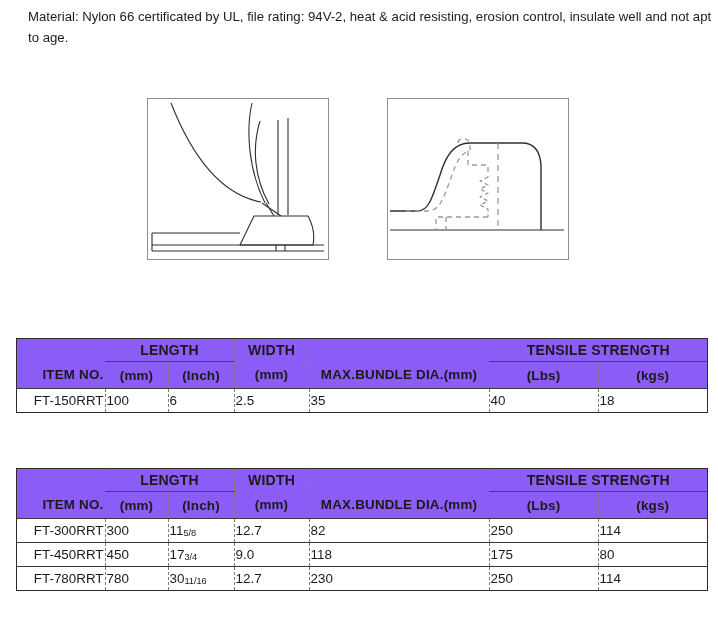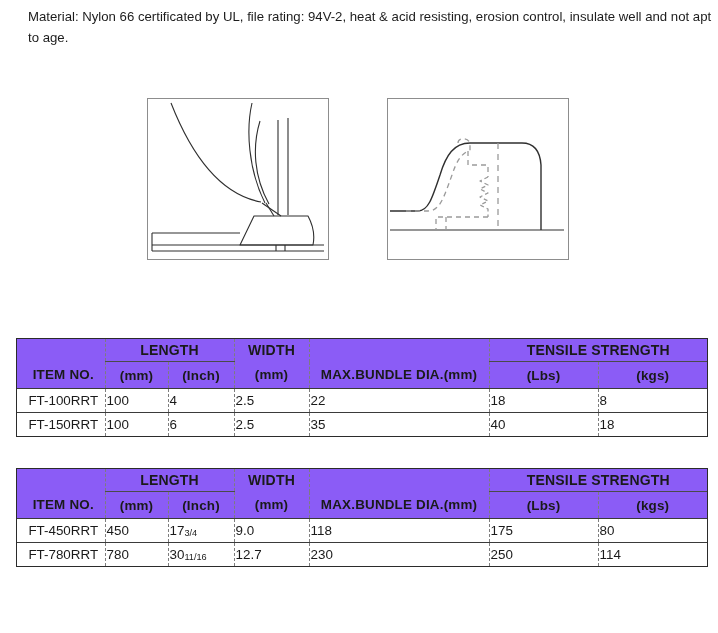--- a/index.html
+++ b/index.html
@@ -76,21 +76,21 @@
 
   tbody tr td {
     height: 21px;
     font-size: 13.4px;
     background: #ffffff;
     border-top: 1px solid #3a3a3a;
   }
   tbody tr td.vsep { border-left: 1px dashed #7d7d7d; }
 
   td.item, th.item {
-    text-align: center;
+    text-align: right;
     padding-left: 6px;
   }
 
   .frac {
     font-size: 9.2px;
     vertical-align: baseline;
     position: relative;
     top: 1px;
     letter-spacing: 0;
   }
@@ -182,29 +182,20 @@
         <th class="vsep">(mm)</th>
         <th class="vsep">(Inch)</th>
         <th class="vsep">(mm)</th>
         <th class="vsep">MAX.BUNDLE DIA.(mm)</th>
         <th class="vsep">(Lbs)</th>
         <th class="vsep">(kgs)</th>
       </tr>
     </thead>
     <tbody>
         <tr>
-          <td class="item">FT-100RRT</td>
-          <td class="vsep">100</td>
-          <td class="vsep">4</td>
-          <td class="vsep">2.5</td>
-          <td class="vsep">22</td>
-          <td class="vsep">18</td>
-          <td class="vsep">8</td>
-        </tr>
-        <tr>
           <td class="item">FT-150RRT</td>
           <td class="vsep">100</td>
           <td class="vsep">6</td>
           <td class="vsep">2.5</td>
           <td class="vsep">35</td>
           <td class="vsep">40</td>
           <td class="vsep">18</td>
         </tr>
       </tbody>
   </table>
@@ -234,20 +225,29 @@
         <th class="vsep">(mm)</th>
         <th class="vsep">(Inch)</th>
         <th class="vsep">(mm)</th>
         <th class="vsep">MAX.BUNDLE DIA.(mm)</th>
         <th class="vsep">(Lbs)</th>
         <th class="vsep">(kgs)</th>
       </tr>
     </thead>
     <tbody>
         <tr>
+          <td class="item">FT-300RRT</td>
+          <td class="vsep">300</td>
+          <td class="vsep">11<span class="frac">5/8</span></td>
+          <td class="vsep">12.7</td>
+          <td class="vsep">82</td>
+          <td class="vsep">250</td>
+          <td class="vsep">114</td>
+        </tr>
+        <tr>
           <td class="item">FT-450RRT</td>
           <td class="vsep">450</td>
           <td class="vsep">17<span class="frac">3/4</span></td>
           <td class="vsep">9.0</td>
           <td class="vsep">118</td>
           <td class="vsep">175</td>
           <td class="vsep">80</td>
         </tr>
         <tr>
           <td class="item">FT-780RRT</td>

